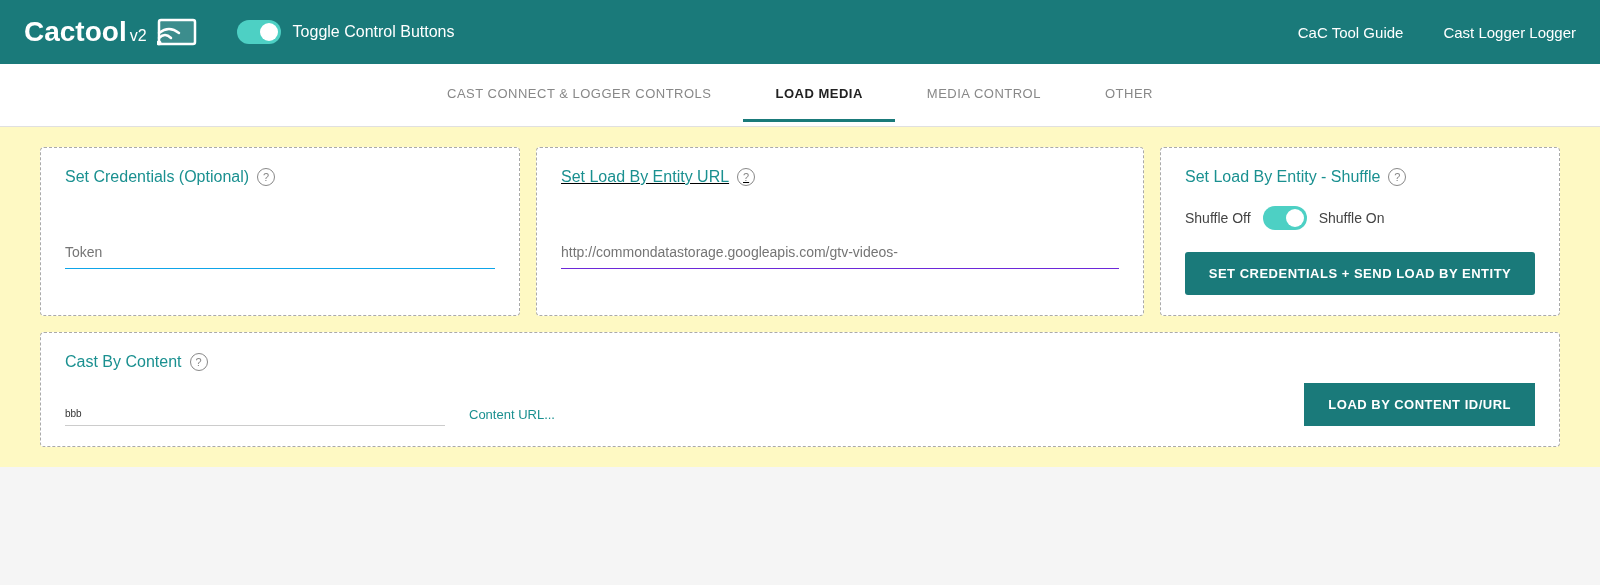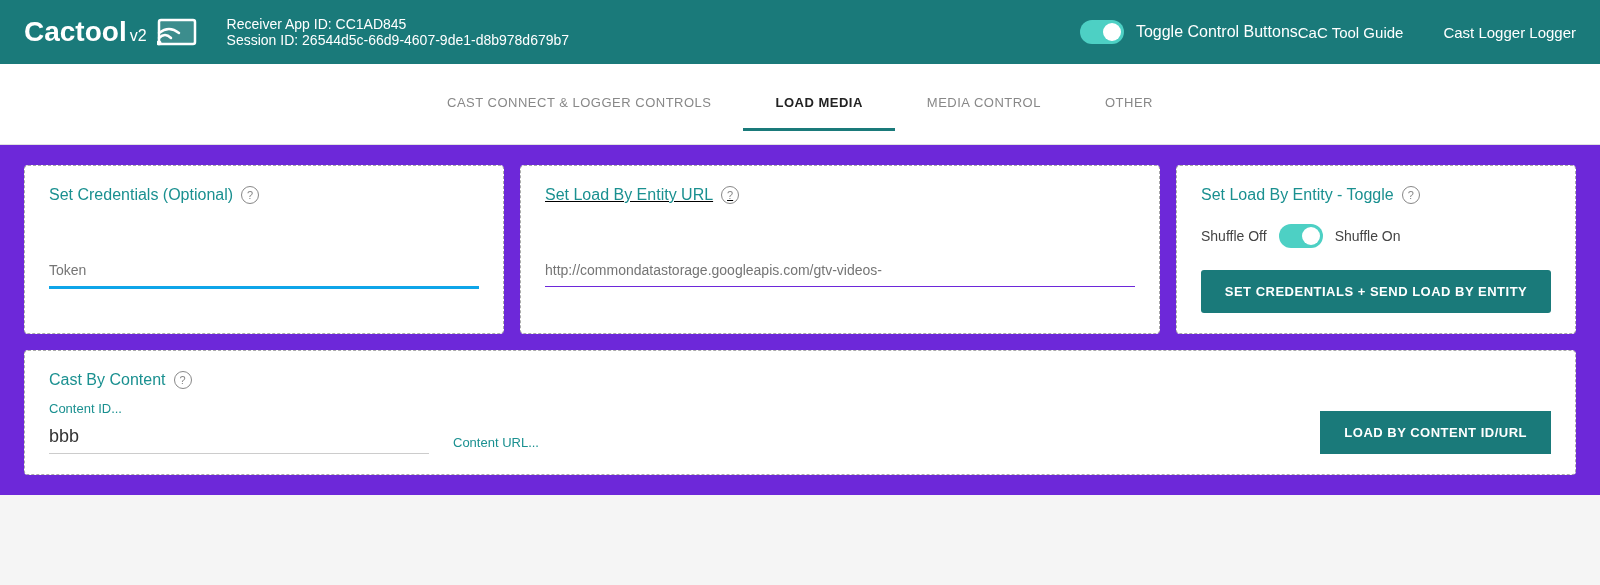--- a/index.html
+++ b/index.html
@@ -87,41 +87,41 @@
       text-decoration: none;
       cursor: pointer;
     }
 
     
     .nav-tabs {
       background: white;
       display: flex;
       justify-content: center;
       border-bottom: 1px solid #e0e0e0;
-      padding: 13px;
+      padding: 4px;
     }
     .nav-tab {
       padding: 18px 32px;
       font-size: 13px;
       letter-spacing: 0.5px;
       color: #888;
       cursor: pointer;
       border-bottom: 3px solid transparent;
       font-weight: 500;
     }
     .nav-tab.active {
       color: #222;
       border-bottom: 3px solid #1a7a7a;
       font-weight: bold;
     }
 
     
     .main-content {
-      padding: 20px 24px;
-      background: #6d28d9;
+      padding: 20px 40px;
+      background: #fef9c3;
     }
 
     
     .cards-row {
       display: flex;
       gap: 16px;
       margin-bottom: 16px;
     }
 
     .card {
@@ -155,21 +155,21 @@
       flex-shrink: 0;
     }
 
     
     .card-credentials {
       flex: 0 0 480px;
     }
     .token-input {
       width: 100%;
       border: none;
-      border-bottom: 3px solid #0ea5e9;
+      border-bottom: 1px solid #0ea5e9;
       padding: 8px 0;
       font-size: 14px;
       color: #999;
       outline: none;
       background: transparent;
       margin-top: 30px;
     }
 
     
     .card-entity-url {
@@ -252,21 +252,21 @@
     }
     .field-label {
       font-size: 13px;
       color: #1a9090;
       margin-bottom: 4px;
     }
     .field-input {
       border: none;
       border-bottom: 1px solid #ccc;
       padding: 6px 0;
-      font-size: 18px;
+      font-size: 10px;
       color: #333;
       outline: none;
       background: transparent;
       width: 100%;
     }
     .btn-load-content {
       background: #1a7a7a;
       color: white;
       border: none;
       padding: 14px 24px;
@@ -289,24 +289,20 @@
     </span>
     <svg class="cast-icon" viewBox="0 0 40 32" fill="none">
       <rect x="2" y="4" width="36" height="24" rx="2" stroke="white" stroke-width="2.5" fill="none"></rect>
       <rect x="2" y="4" width="36" height="24" rx="2" fill="rgba(255,255,255,0.15)"></rect>
       <path d="M2 22 Q8 16 14 22" stroke="white" stroke-width="2.5" fill="none" stroke-linecap="round"></path>
       <path d="M2 17 Q12 9 22 17" stroke="white" stroke-width="2.5" fill="none" stroke-linecap="round"></path>
       <circle cx="2" cy="27" r="2.5" fill="white"></circle>
     </svg>
   </div>
 
-  <div class="header-info">
-    <div class="app-id">Receiver App ID: CC1AD845</div>
-    <div class="session-id">Session ID: 26544d5c-66d9-4607-9de1-d8b978d679b7</div>
-  </div>
 
   <div class="toggle-section">
     <div class="toggle-switch"></div>
     <span class="toggle-label">Toggle Control Buttons</span>
   </div>
 
   <div class="header-links">
     <a class="header-link">CaC Tool Guide</a>
     <a class="header-link">Cast Logger Logger</a>
   </div>
@@ -334,41 +330,40 @@
     <div class="card card-entity-url">
       <div class="card-title">
         <span>Set Load By Entity URL</span>
         <span class="help-icon">?</span>
       </div>
       <input class="url-input" type="text" placeholder="http://commondatastorage.googleapis.com/gtv-videos-" style="">
     </div>
 
     <div class="card card-shuffle">
       <div class="card-title">
-        <span>Set Load By Entity - Toggle</span>
+        <span>Set Load By Entity - Shuffle</span>
         <span class="help-icon">?</span>
       </div>
       <div class="shuffle-row">
         <span class="shuffle-label">Shuffle Off</span>
         <div class="shuffle-toggle"></div>
         <span class="shuffle-label">Shuffle On</span>
       </div>
       <button class="btn-entity">SET CREDENTIALS + SEND LOAD BY ENTITY</button>
     </div>
 
   </div>
 
   <div class="card">
     <div class="card-title" style="margin-bottom: 12px;">
       <span>Cast By Content</span>
       <span class="help-icon">?</span>
     </div>
     <div class="card-load-content" style="padding:0; display:flex; align-items:flex-end; gap:24px;">
       <div class="content-field">
-        <label class="field-label">Content ID...</label>
         <input class="field-input" type="text" value="bbb" style="">
       </div>
       <div class="content-field content-field-url">
         <label class="field-label">Content URL...</label>
       </div>
       <button class="btn-load-content">LOAD BY CONTENT ID/URL</button>
     </div>
   </div>
 
 </main>

